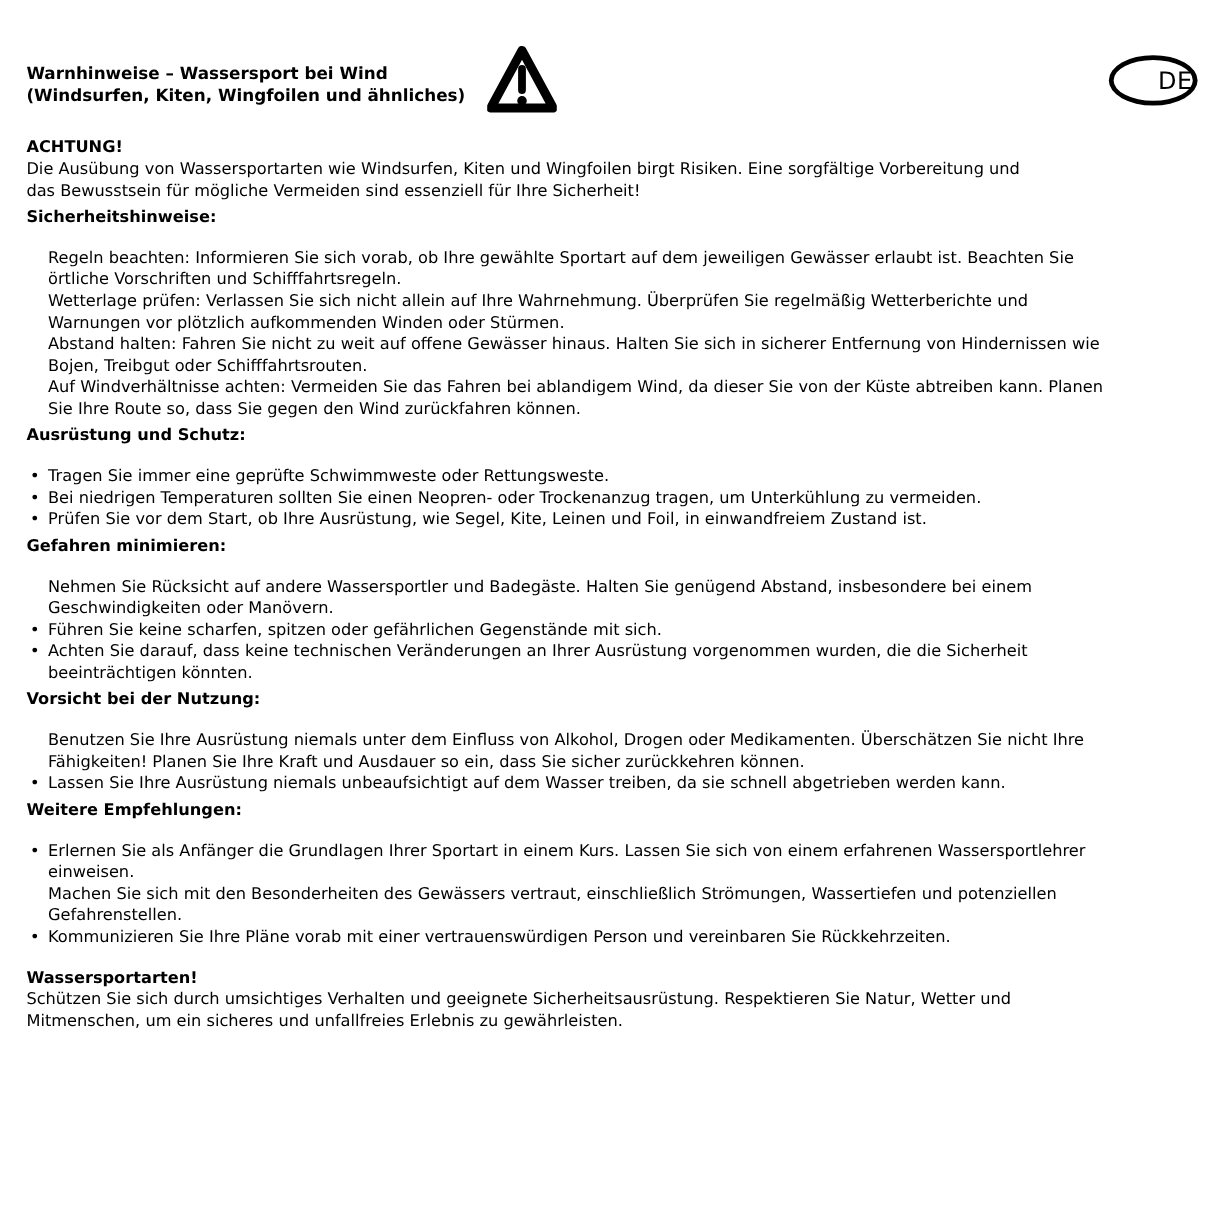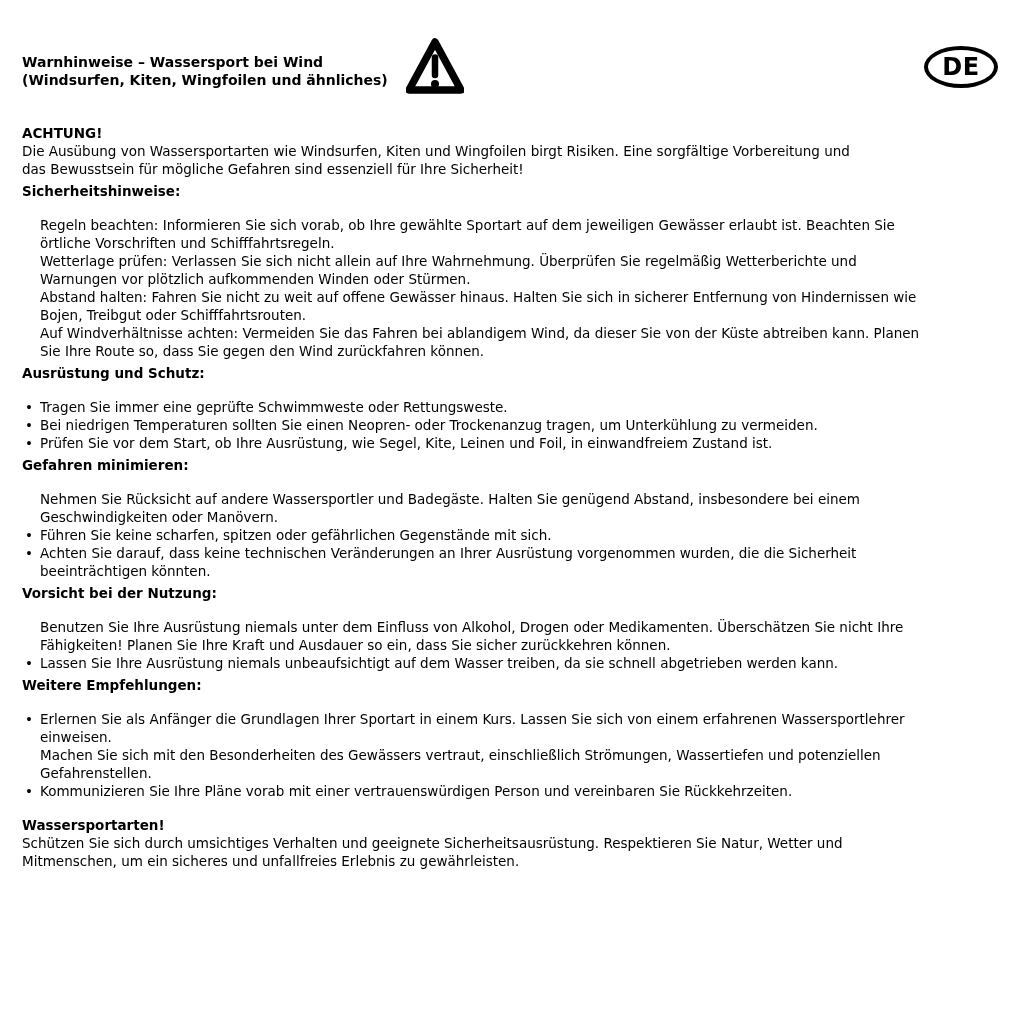--- a/index.html
+++ b/index.html
@@ -17,27 +17,27 @@
 
   
   .doc-header { position: relative; height: 48px; }
   .title { font-weight: bold; font-size: 14px; line-height: 18px; }
   .triangle { position: absolute; left: 384px; top: -16px; width: 58px; height: 60px; }
   .triangle svg { display: block; width: 58px; height: 60px; }
   .lang-badge {
     position: absolute; right: 4px; top: -7px;
     width: 66px; height: 34px;
     border: 4px solid #000; border-radius: 50%;
-    display: flex; align-items: center; justify-content: center;
-    font-weight: bold; font-size: 24px; letter-spacing: 0.5px;
+    display: flex; align-items: center; justify-content: flex-end;
+    font-weight: normal; font-size: 20px; letter-spacing: 0.5px;
   }
 
   
   .hd { font-size: 13.5px; font-weight: bold; margin: 0; line-height: 18px; }
-  .attention .hd { margin-top: 23px; }
+  .attention .hd { margin-top: 13px; }
   .attention p, .injury p { margin: 0; }
   .block .hd { margin-top: 4px; margin-bottom: 16px; }
   .injury .hd { margin-top: 16px; }
 
   
   .pre { white-space: pre; }
 
   
   .item { display: flex; }
   .marker { flex: 0 0 18px; width: 18px; padding-left: 3px; box-sizing: border-box; }
@@ -61,21 +61,21 @@
       </svg>
     </div>
     <div class="lang-badge">
       <span>DE</span>
     </div>
   </header>
 
   <section class="attention">
     <h2 class="hd">ACHTUNG!</h2>
     <p class="pre">Die Ausübung von Wassersportarten wie Windsurfen, Kiten und Wingfoilen birgt Risiken. Eine sorgfältige Vorbereitung und
-das Bewusstsein für mögliche Gefahren sind essenziell für Ihre Sicherheit!</p>
+das Bewusstsein für mögliche Vermeiden sind essenziell für Ihre Sicherheit!</p>
   </section>
 
   <section class="block">
     <h2 class="hd">Sicherheitshinweise:</h2>
     <div class="items">
       <div class="item">
         <span class="marker"></span>
         <span class="txt pre">Regeln beachten: Informieren Sie sich vorab, ob Ihre gewählte Sportart auf dem jeweiligen Gewässer erlaubt ist. Beachten Sie
 örtliche Vorschriften und Schifffahrtsregeln.</span>
       </div>

